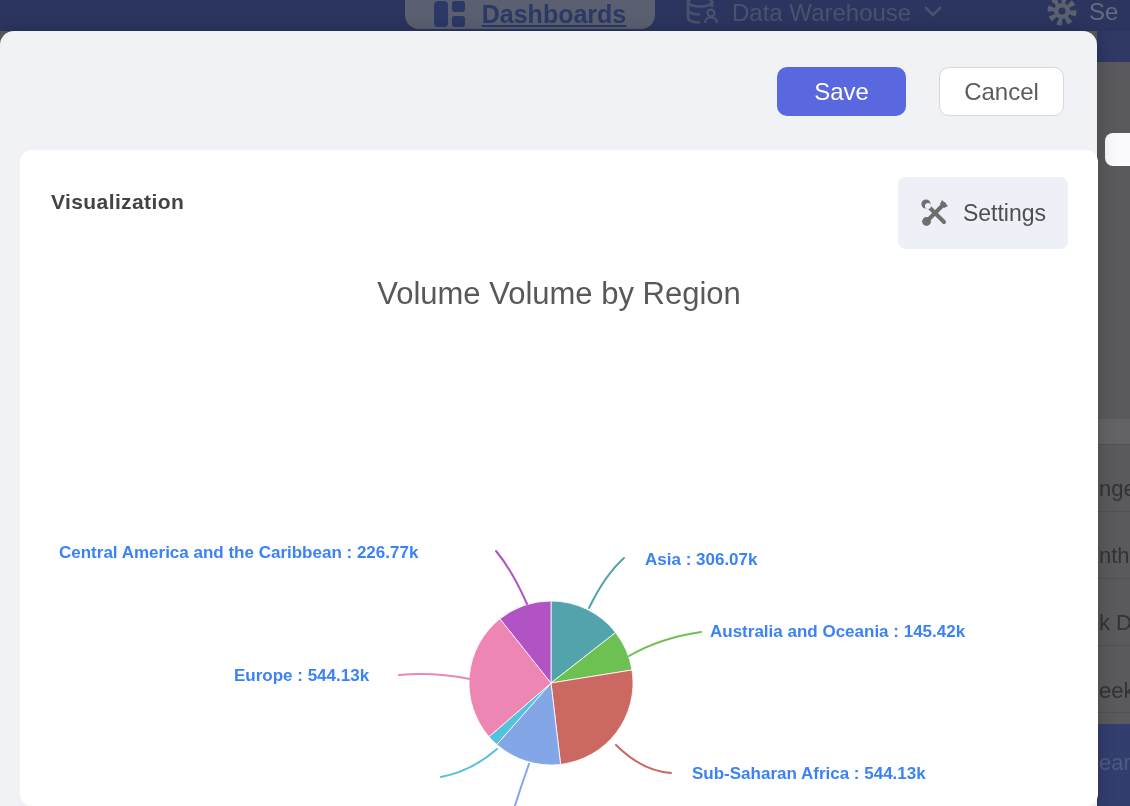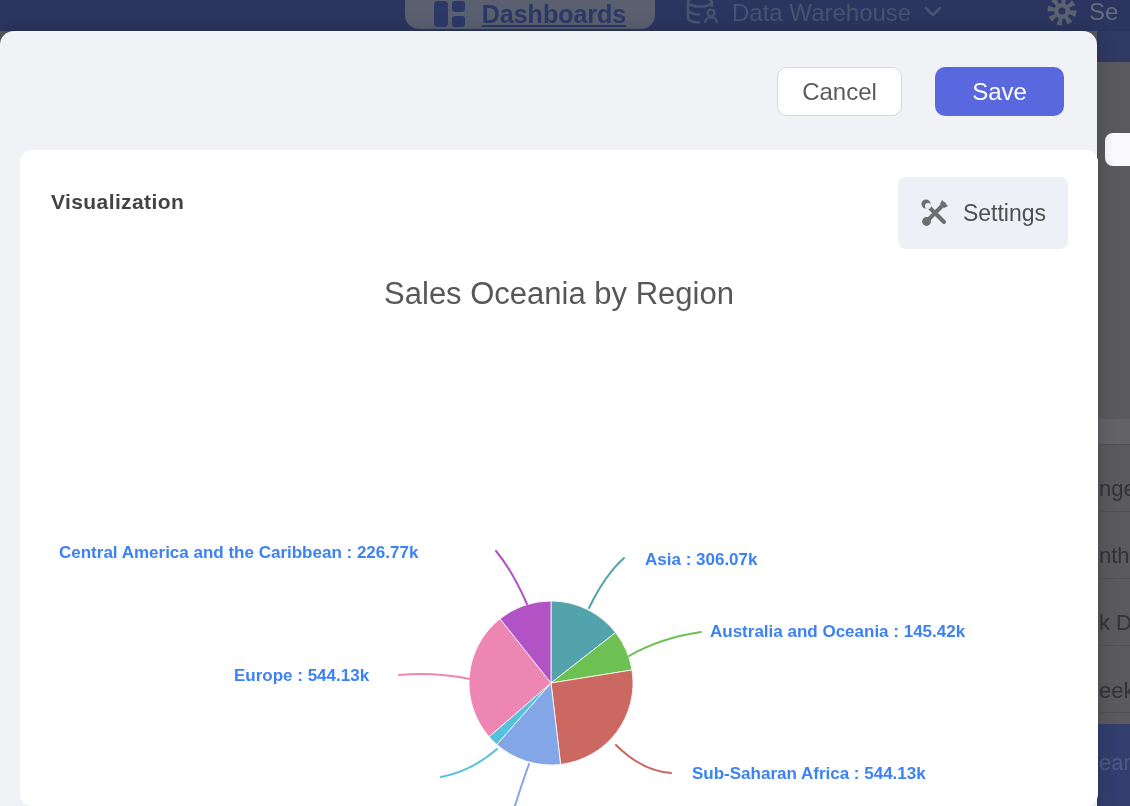--- a/index.html
+++ b/index.html
@@ -100,42 +100,42 @@
   <div class="divider" style="top:614px"></div>
   <div class="bg-item" style="top:647px">eek</div>
   <div class="divider" style="top:681px"></div>
   <div class="bg-selected-block">
     <div class="bg-item selected-bg">ear</div>
   </div>
 </div>
 
 <div class="modal">
   <div class="modal-actions">
+    <div class="btn btn-save">Save</div>
     <div class="btn btn-cancel">Cancel</div>
-    <div class="btn btn-save">Save</div>
   </div>
 
   <div class="card">
     <div class="card-header">Visualization</div>
 
     <div class="settings-btn">
       <svg width="30" height="30" viewBox="0 0 30 30">
         <g stroke="#6e6e6e" stroke-width="4" stroke-linecap="round">
           <line x1="6" y1="6" x2="24" y2="24"></line>
           <line x1="24" y1="6" x2="6" y2="24"></line>
         </g>
         <circle cx="6.5" cy="23.5" r="4.4" fill="#6e6e6e"></circle>
         <circle cx="6" cy="6" r="4.6" fill="#6e6e6e"></circle>
         <circle cx="8" cy="8" r="3" fill="#eef0f8"></circle>
         <path d="M22 2 l6 6 -4 2 -4-4 z" fill="#6e6e6e"></path>
       </svg>
       <span class="settings-label">Settings</span>
     </div>
 
-    <div class="chart-title">Sales Oceania by Region</div>
+    <div class="chart-title">Volume Volume by Region</div>
 
     <svg class="pie-svg" id="pie-svg" viewBox="0 0 1045 656">
         <path d="M531,533 L531.0,451.0 A82,82 0 0 1 595.6,482.5 Z" fill="#52a3ab" stroke="#ffffff" stroke-width="0.8"></path>
         <path d="M531,533 L595.6,482.5 A82,82 0 0 1 612.0,520.0 Z" fill="#6dc153" stroke="#ffffff" stroke-width="0.8"></path>
         <path d="M531,533 L612.0,520.0 A82,82 0 0 1 540.6,614.4 Z" fill="#cc6862" stroke="#ffffff" stroke-width="0.8"></path>
         <path d="M531,533 L540.6,614.4 A82,82 0 0 1 476.8,594.5 Z" fill="#83a6e6" stroke="#ffffff" stroke-width="0.8"></path>
         <path d="M531,533 L476.8,594.5 A82,82 0 0 1 469.0,586.7 Z" fill="#54c2dc" stroke="#ffffff" stroke-width="0.8"></path>
         <path d="M531,533 L469.0,586.7 A82,82 0 0 1 480.0,468.8 Z" fill="#ee86b4" stroke="#ffffff" stroke-width="0.8"></path>
         <path d="M531,533 L480.0,468.8 A82,82 0 0 1 531.0,451.0 Z" fill="#b153c5" stroke="#ffffff" stroke-width="0.8"></path>
         <path d="M569,458 Q585,425 604,408" fill="none" stroke="#52a3ab" stroke-width="2" stroke-linecap="round"></path>

